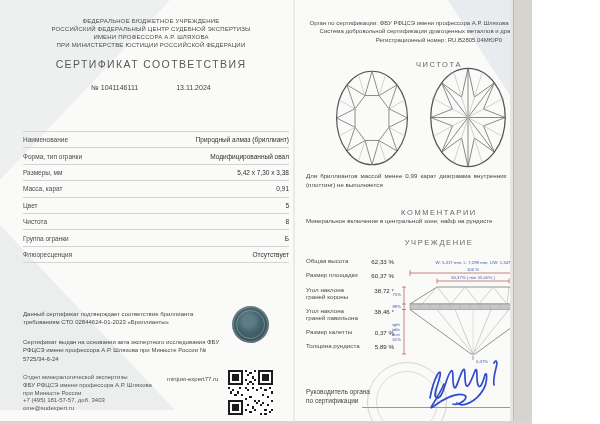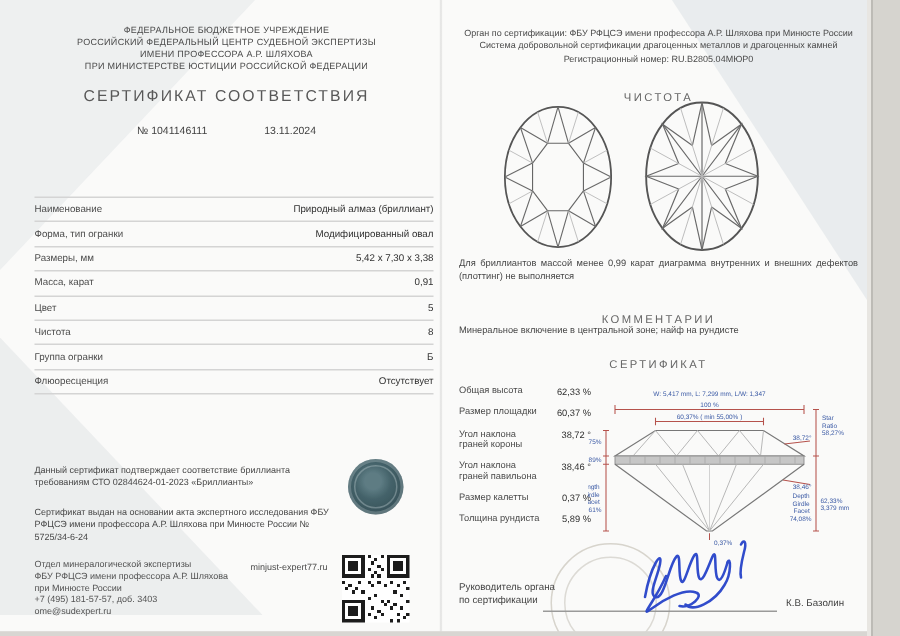--- a/index.html
+++ b/index.html
@@ -1,17 +1,17 @@
 <!DOCTYPE html>
 <html><head>
 <meta charset="utf-8">
 <style>
   html,body{margin:0;padding:0;}
   body{font-family:"Liberation Sans","DejaVu Sans",sans-serif;}
-  .scan{position:relative;width:600px;height:424px;background:#d3d1cc;overflow:hidden;}
+  .scan{position:relative;width:532px;height:424px;background:#d3d1cc;overflow:hidden;}
   .page{position:absolute;left:0;top:0;width:578px;height:421px;background:#fafaf9;overflow:hidden;}
   .scan-edge{position:absolute;right:0;top:0;width:22px;height:424px;
     background:linear-gradient(90deg,#e8e6e2 0 3px,#bdbbb6 3px 4px,#d6d4cf 4px 100%);}
   .scan-bottom{position:absolute;left:0;bottom:0;width:578px;height:3px;background:#d8d6d2;}
   .shade{position:absolute;pointer-events:none;}
   .shade-tl{left:0;top:0;width:170px;height:180px;background:rgba(226,230,232,.5);
     clip-path:polygon(0 0,100% 0,0 100%);}
   .shade-bl{left:0;top:225px;width:175px;height:185px;background:rgba(224,228,230,.55);
     clip-path:polygon(0 0,100% 100%,0 100%);}
   .shade-tr{left:425px;top:0;width:153px;height:200px;background:rgba(222,227,230,.6);
@@ -180,21 +180,21 @@
         <g stroke="#b9b9b9" stroke-width="0.8" fill="none">
           <path d="M50,65L68,7.7 M50,65L93.4,41.3 M50,65L93.4,88.7 M50,65L68,122.3
             M50,65L32,122.3 M50,65L6.6,88.7 M50,65L6.6,41.3 M50,65L32,7.7"></path>
         </g>
       </svg>
     </div>
 
     <div class="abs rp-note">Для бриллиантов массой менее 0,99 карат диаграмма внутренних и внешних дефектов (плоттинг) не выполняется</div>
     <div class="abs rp-head rp-comm-h c">КОММЕНТАРИИ</div>
     <div class="abs rp-comm">Минеральное включение в центральной зоне; найф на рундисте</div>
-    <div class="abs rp-head rp-prop-h c">СЕРТИФИКАТ</div>
+    <div class="abs rp-head rp-prop-h c">УЧРЕЖДЕНИЕ</div>
 
     <div class="abs rp-props">
       <div class="prop-row">
         <span class="pl">Общая высота</span>
         <span class="pv">62,33 %</span>
       </div>
       <div class="prop-row">
         <span class="pl">Размер площадки</span>
         <span class="pv">60,37 %</span>
       </div>

